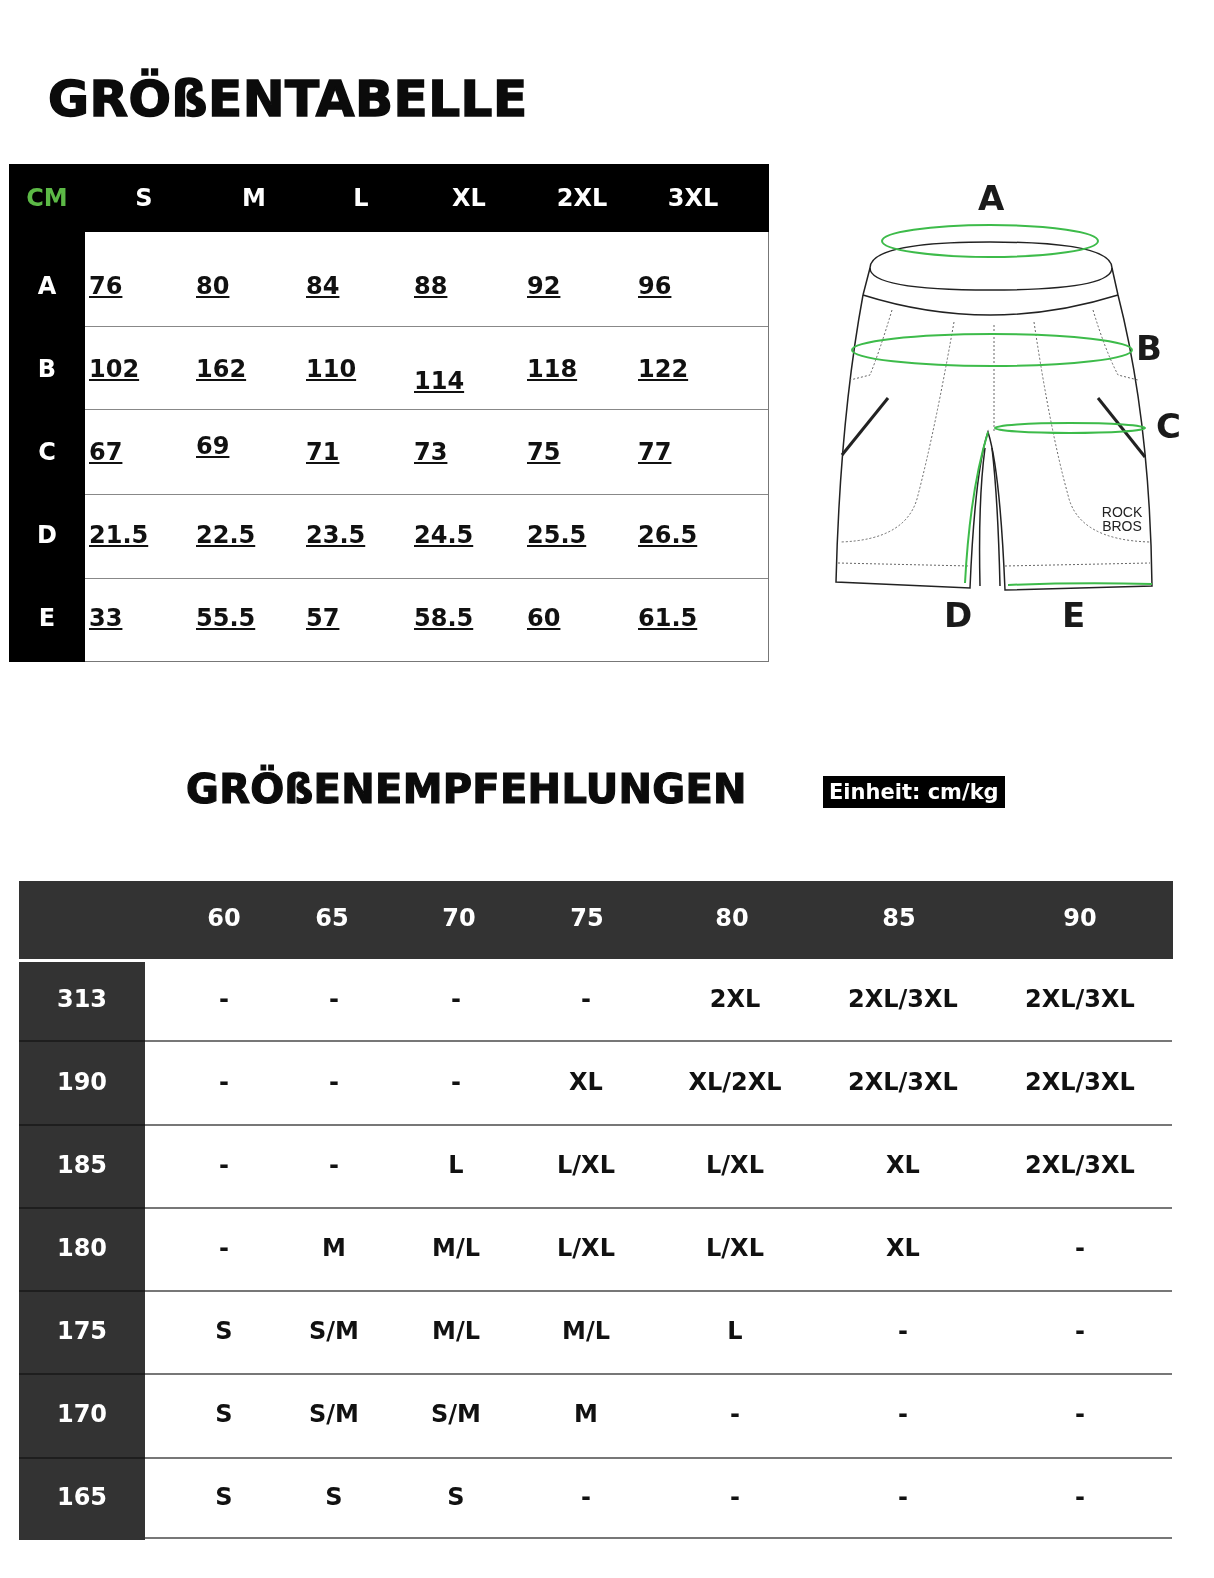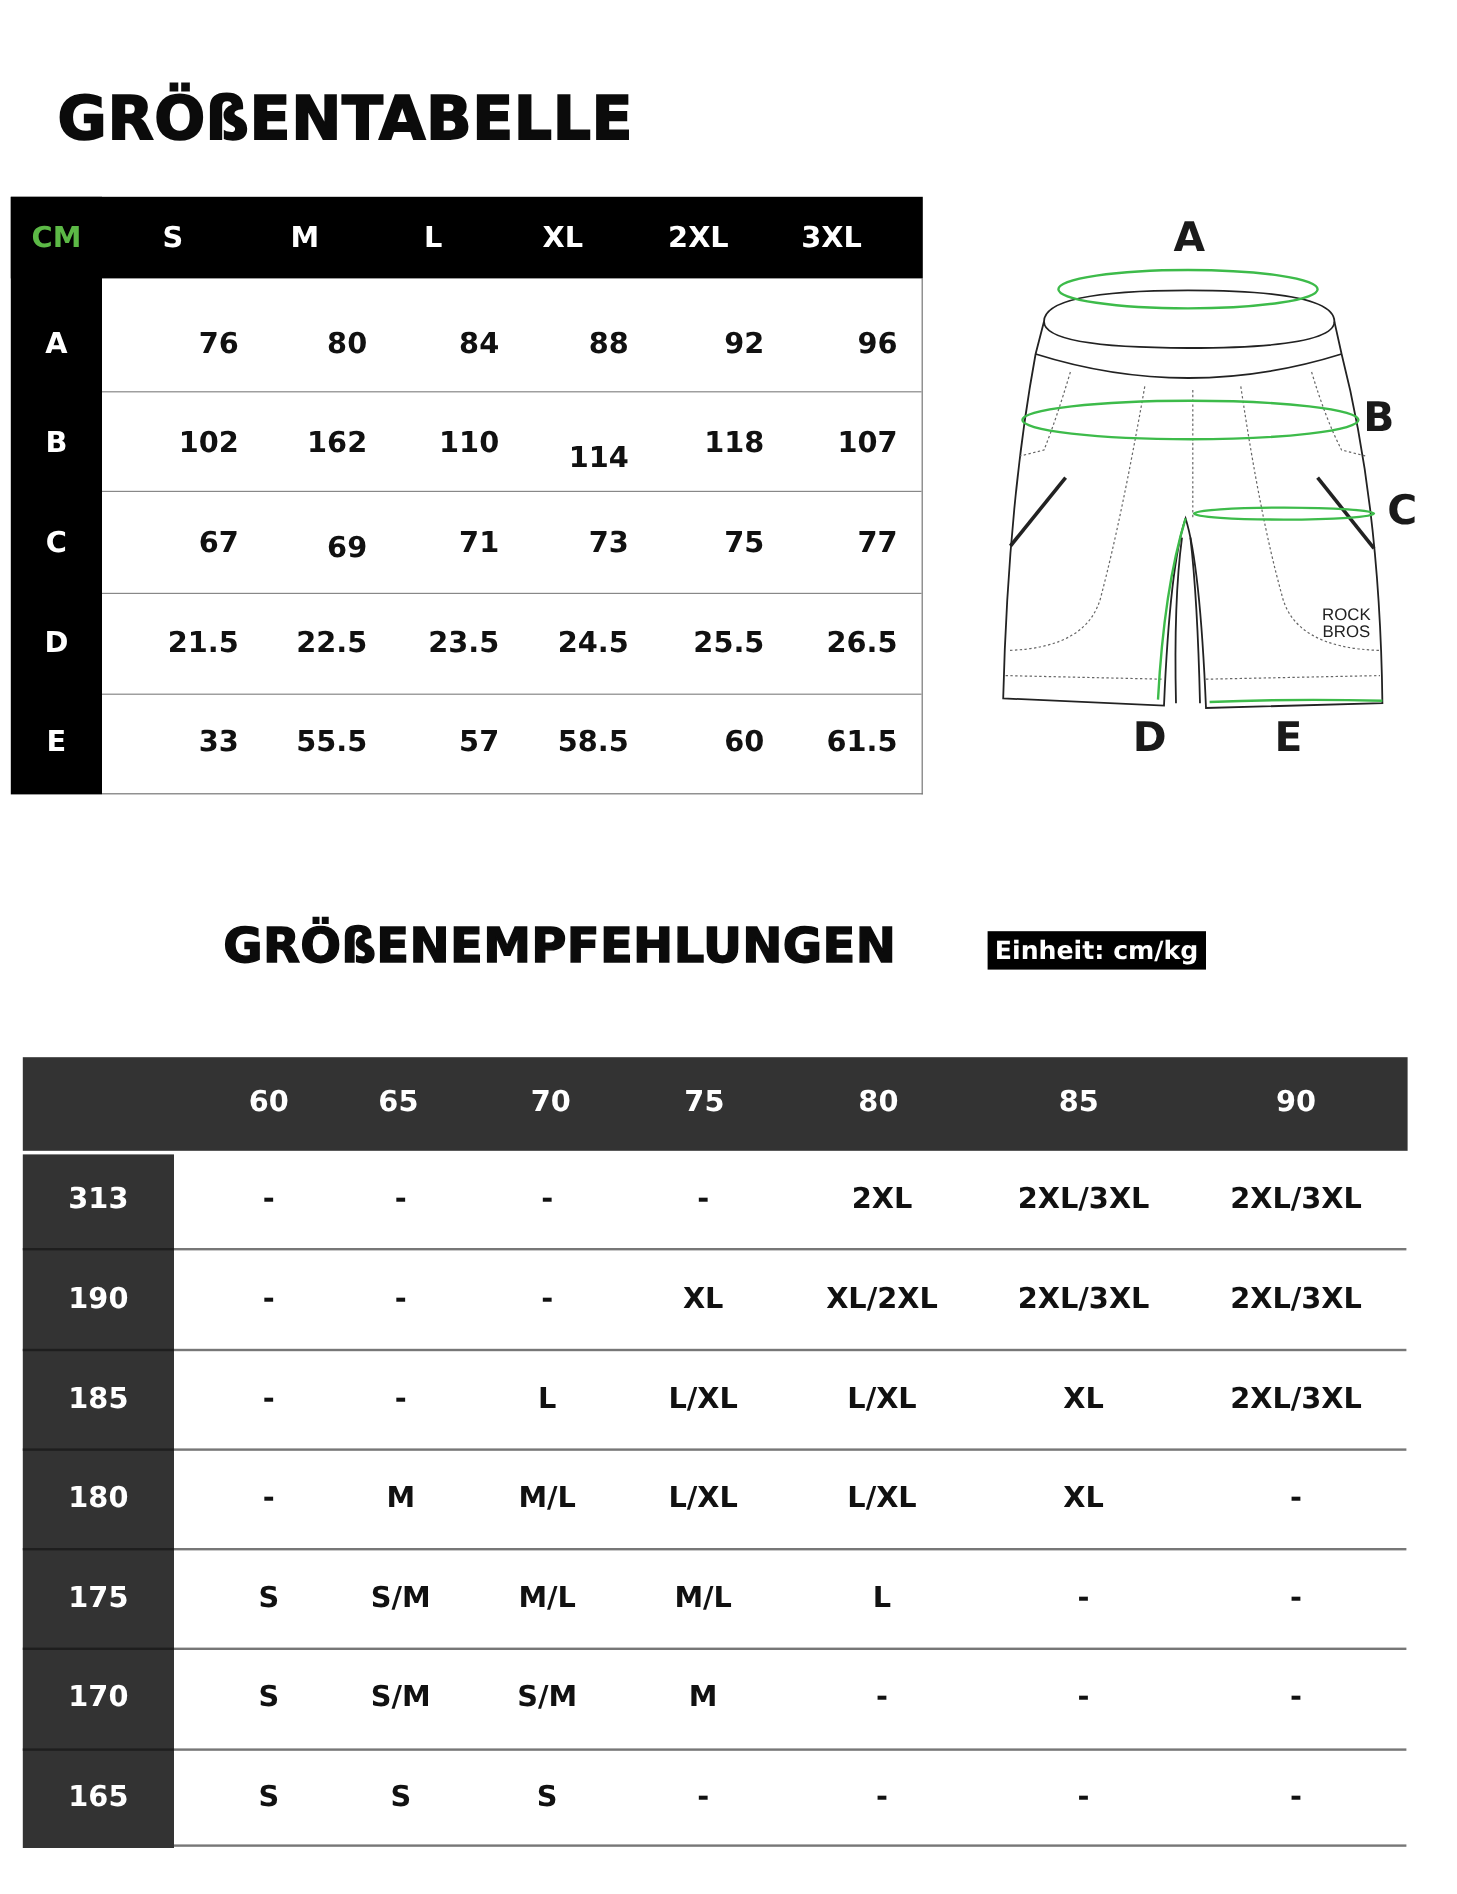--- a/index.html
+++ b/index.html
@@ -13,22 +13,22 @@
   .st-head { position:absolute; left:0; top:0; width:760px; height:68px; background:#000; }
   .st-side { position:absolute; left:0; top:0; width:76px; height:498px; background:#000; }
   .st-body { position:absolute; left:76px; top:68px; width:683px; height:429px;
              border-right:1px solid #777; border-bottom:1px solid #777; }
   .st-cm { position:absolute; left:0; top:0; width:76px; height:68px; line-height:68px;
            text-align:center; font-weight:900; font-size:24px; color:#5cb946; }
   .st-hcell { position:absolute; top:0; height:68px; line-height:68px; width:110px; margin-left:-55px;
               text-align:center; color:#fff; font-weight:900; font-size:24px; }
   .st-rowlabel { position:absolute; left:0; width:76px; text-align:center; color:#fff;
                  font-weight:800; font-size:24px; }
-  .st-cell { position:absolute; width:110px; margin-left:-55px; text-align:right;
-             font-weight:800; font-size:24px; color:#111; }
+  .st-cell { position:absolute; width:110px; margin-left:-55px; text-align:left;
+             font-weight:800; font-size:24px; color:#111;text-decoration:underline; }
   .st-line { position:absolute; left:76px; width:683px; height:1px; background:#888; }
 
   
   .diagram { position:absolute; left:800px; top:170px; width:400px; height:480px; }
   .dlabel { position:absolute; font-weight:900; font-size:34px; color:#1a1a1a; }
 
   
   .title2 { position:absolute; left:186px; top:766px; font-size:40px; font-weight:900;
             color:#0b0b0b; -webkit-text-stroke:1.2px #0b0b0b; letter-spacing:0.3px; }
   .unit-badge { position:absolute; left:823px; top:776px; height:32px; line-height:32px;
@@ -76,25 +76,25 @@
   <div class="st-cell" style="left:460px;top:108px">88</div>
   <div class="st-cell" style="left:573px;top:108px">92</div>
   <div class="st-cell" style="left:684px;top:108px">96</div>
 
   <div class="st-rowlabel" style="top:191px">B</div>
   <div class="st-cell" style="left:135px;top:191px">102</div>
   <div class="st-cell" style="left:242px;top:191px">162</div>
   <div class="st-cell" style="left:352px;top:191px">110</div>
   <div class="st-cell" style="left:460px;top:203px">114</div>
   <div class="st-cell" style="left:573px;top:191px">118</div>
-  <div class="st-cell" style="left:684px;top:191px">107</div>
+  <div class="st-cell" style="left:684px;top:191px">122</div>
 
   <div class="st-rowlabel" style="top:274px">C</div>
   <div class="st-cell" style="left:135px;top:274px">67</div>
-  <div class="st-cell" style="left:242px;top:278px">69</div>
+  <div class="st-cell" style="left:242px;top:268px">69</div>
   <div class="st-cell" style="left:352px;top:274px">71</div>
   <div class="st-cell" style="left:460px;top:274px">73</div>
   <div class="st-cell" style="left:573px;top:274px">75</div>
   <div class="st-cell" style="left:684px;top:274px">77</div>
 
   <div class="st-rowlabel" style="top:357px">D</div>
   <div class="st-cell" style="left:135px;top:357px">21.5</div>
   <div class="st-cell" style="left:242px;top:357px">22.5</div>
   <div class="st-cell" style="left:352px;top:357px">23.5</div>
   <div class="st-cell" style="left:460px;top:357px">24.5</div>

